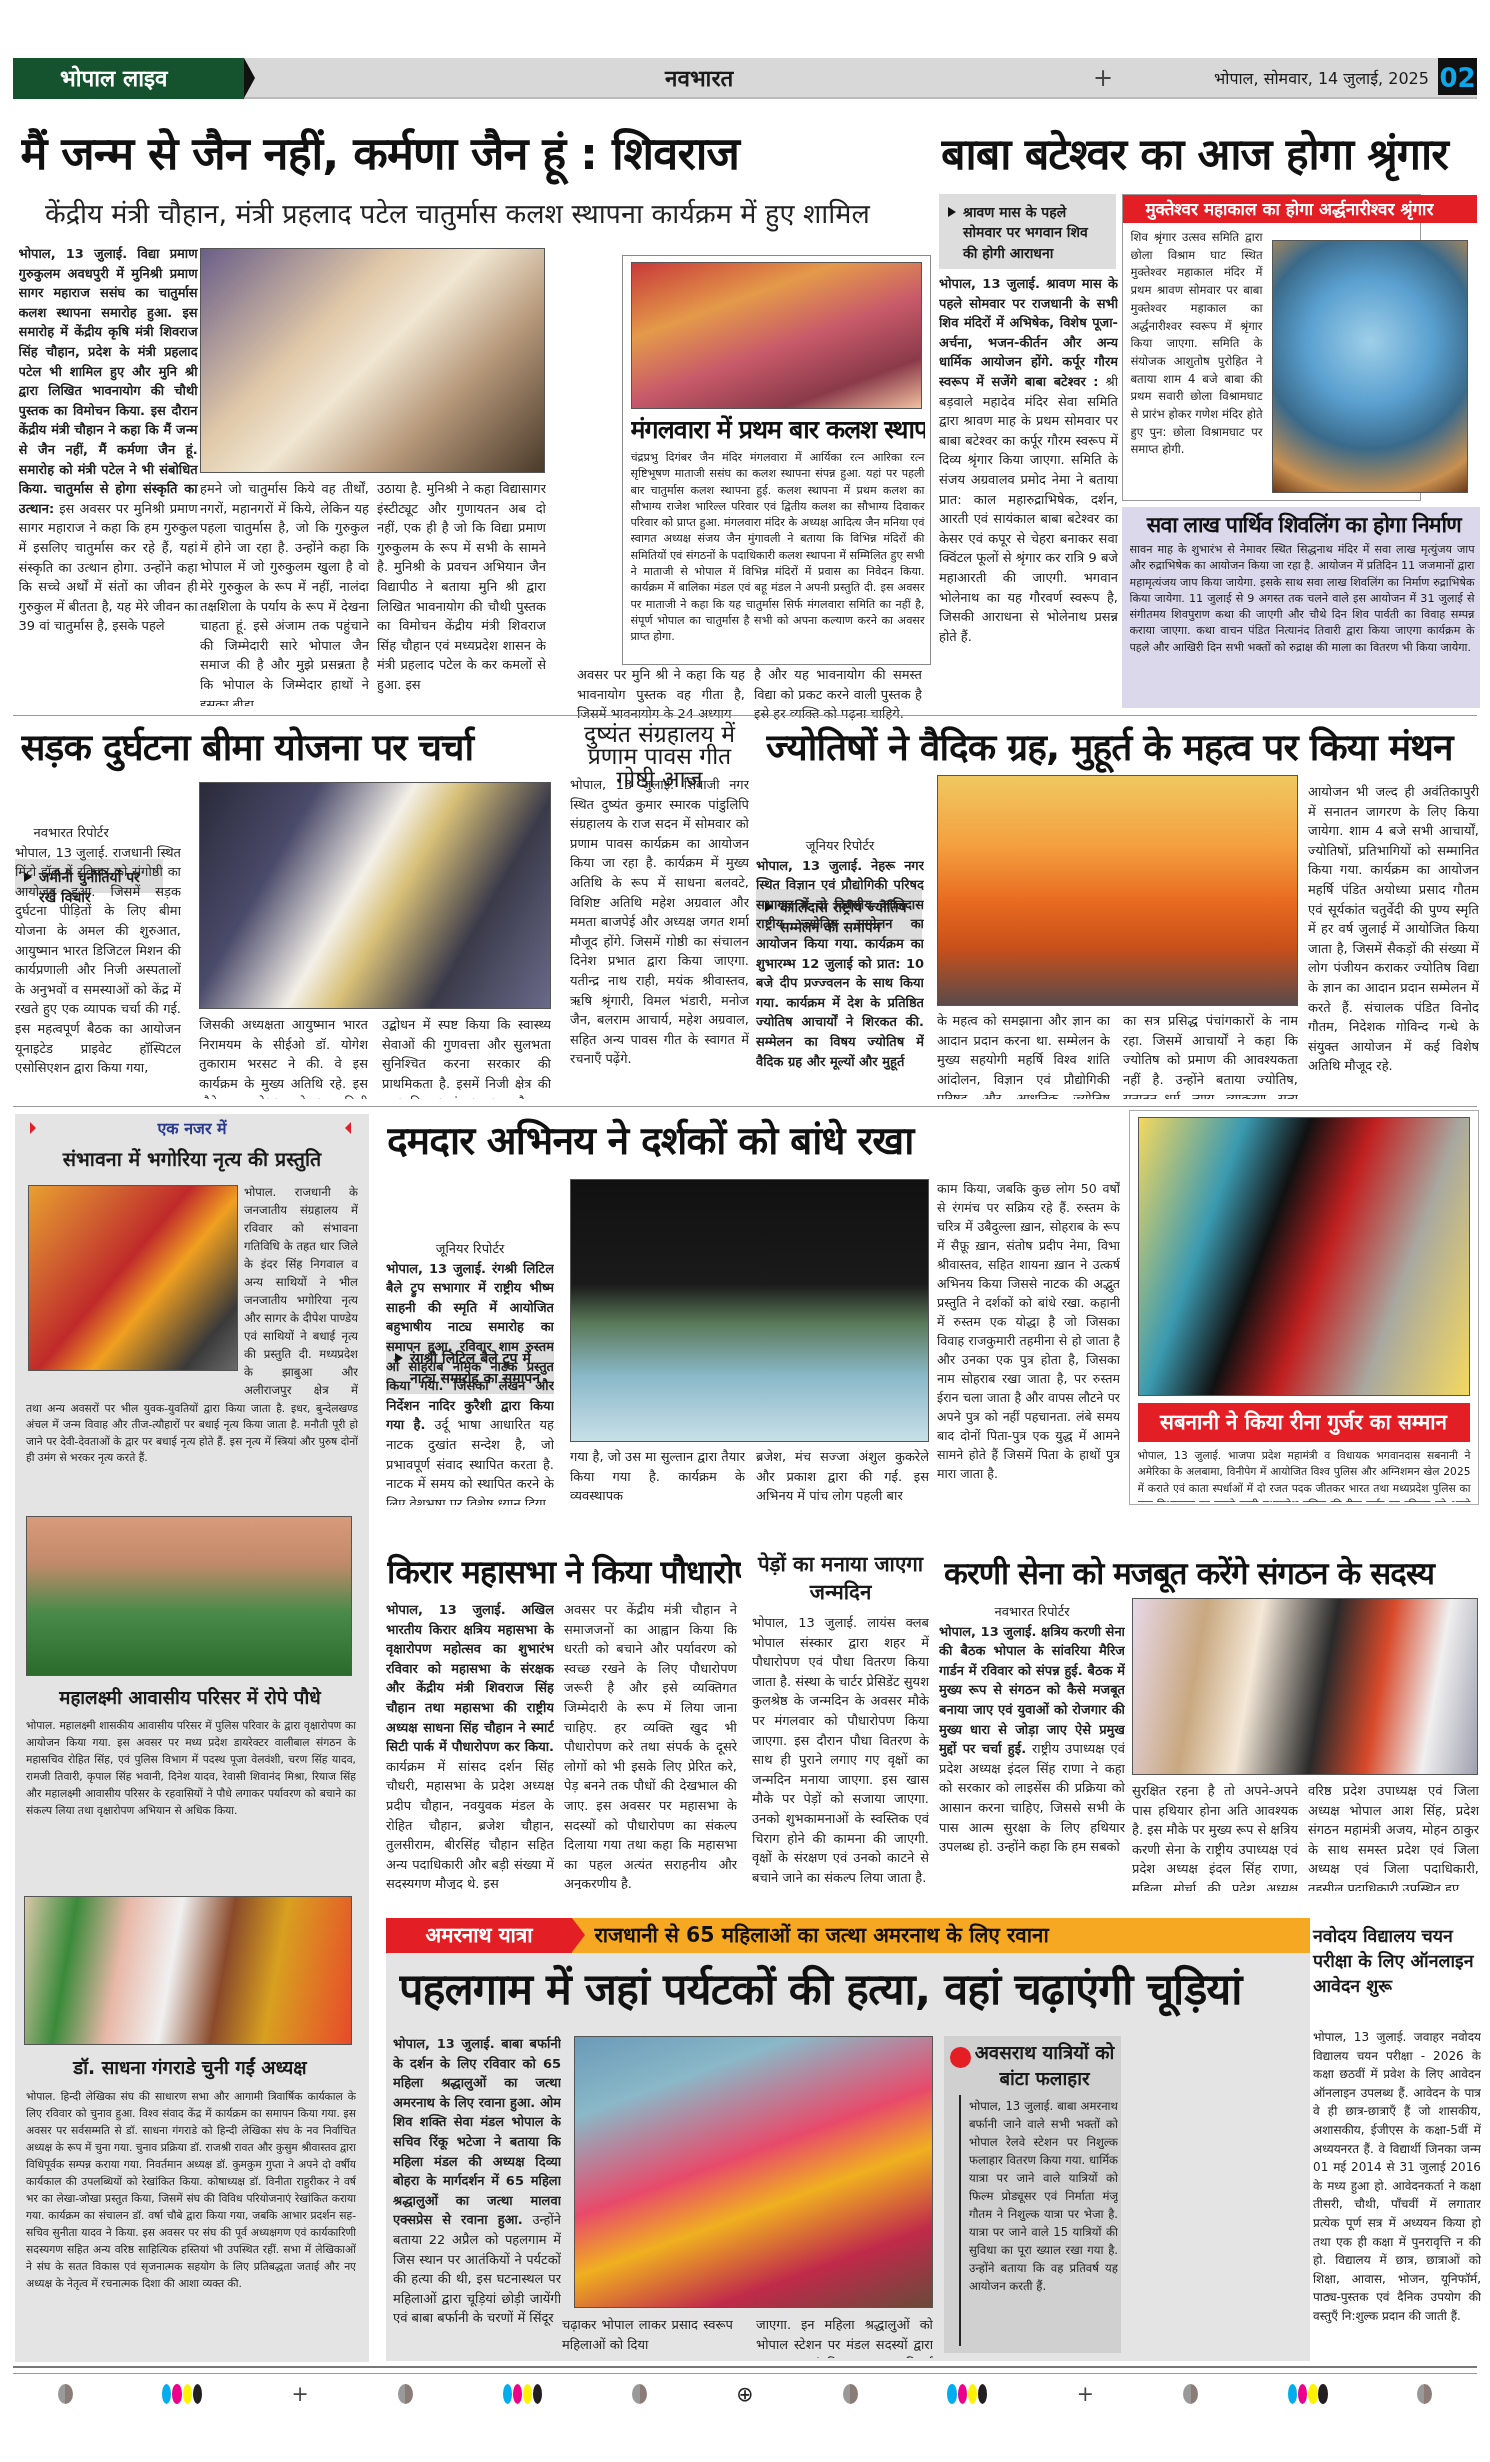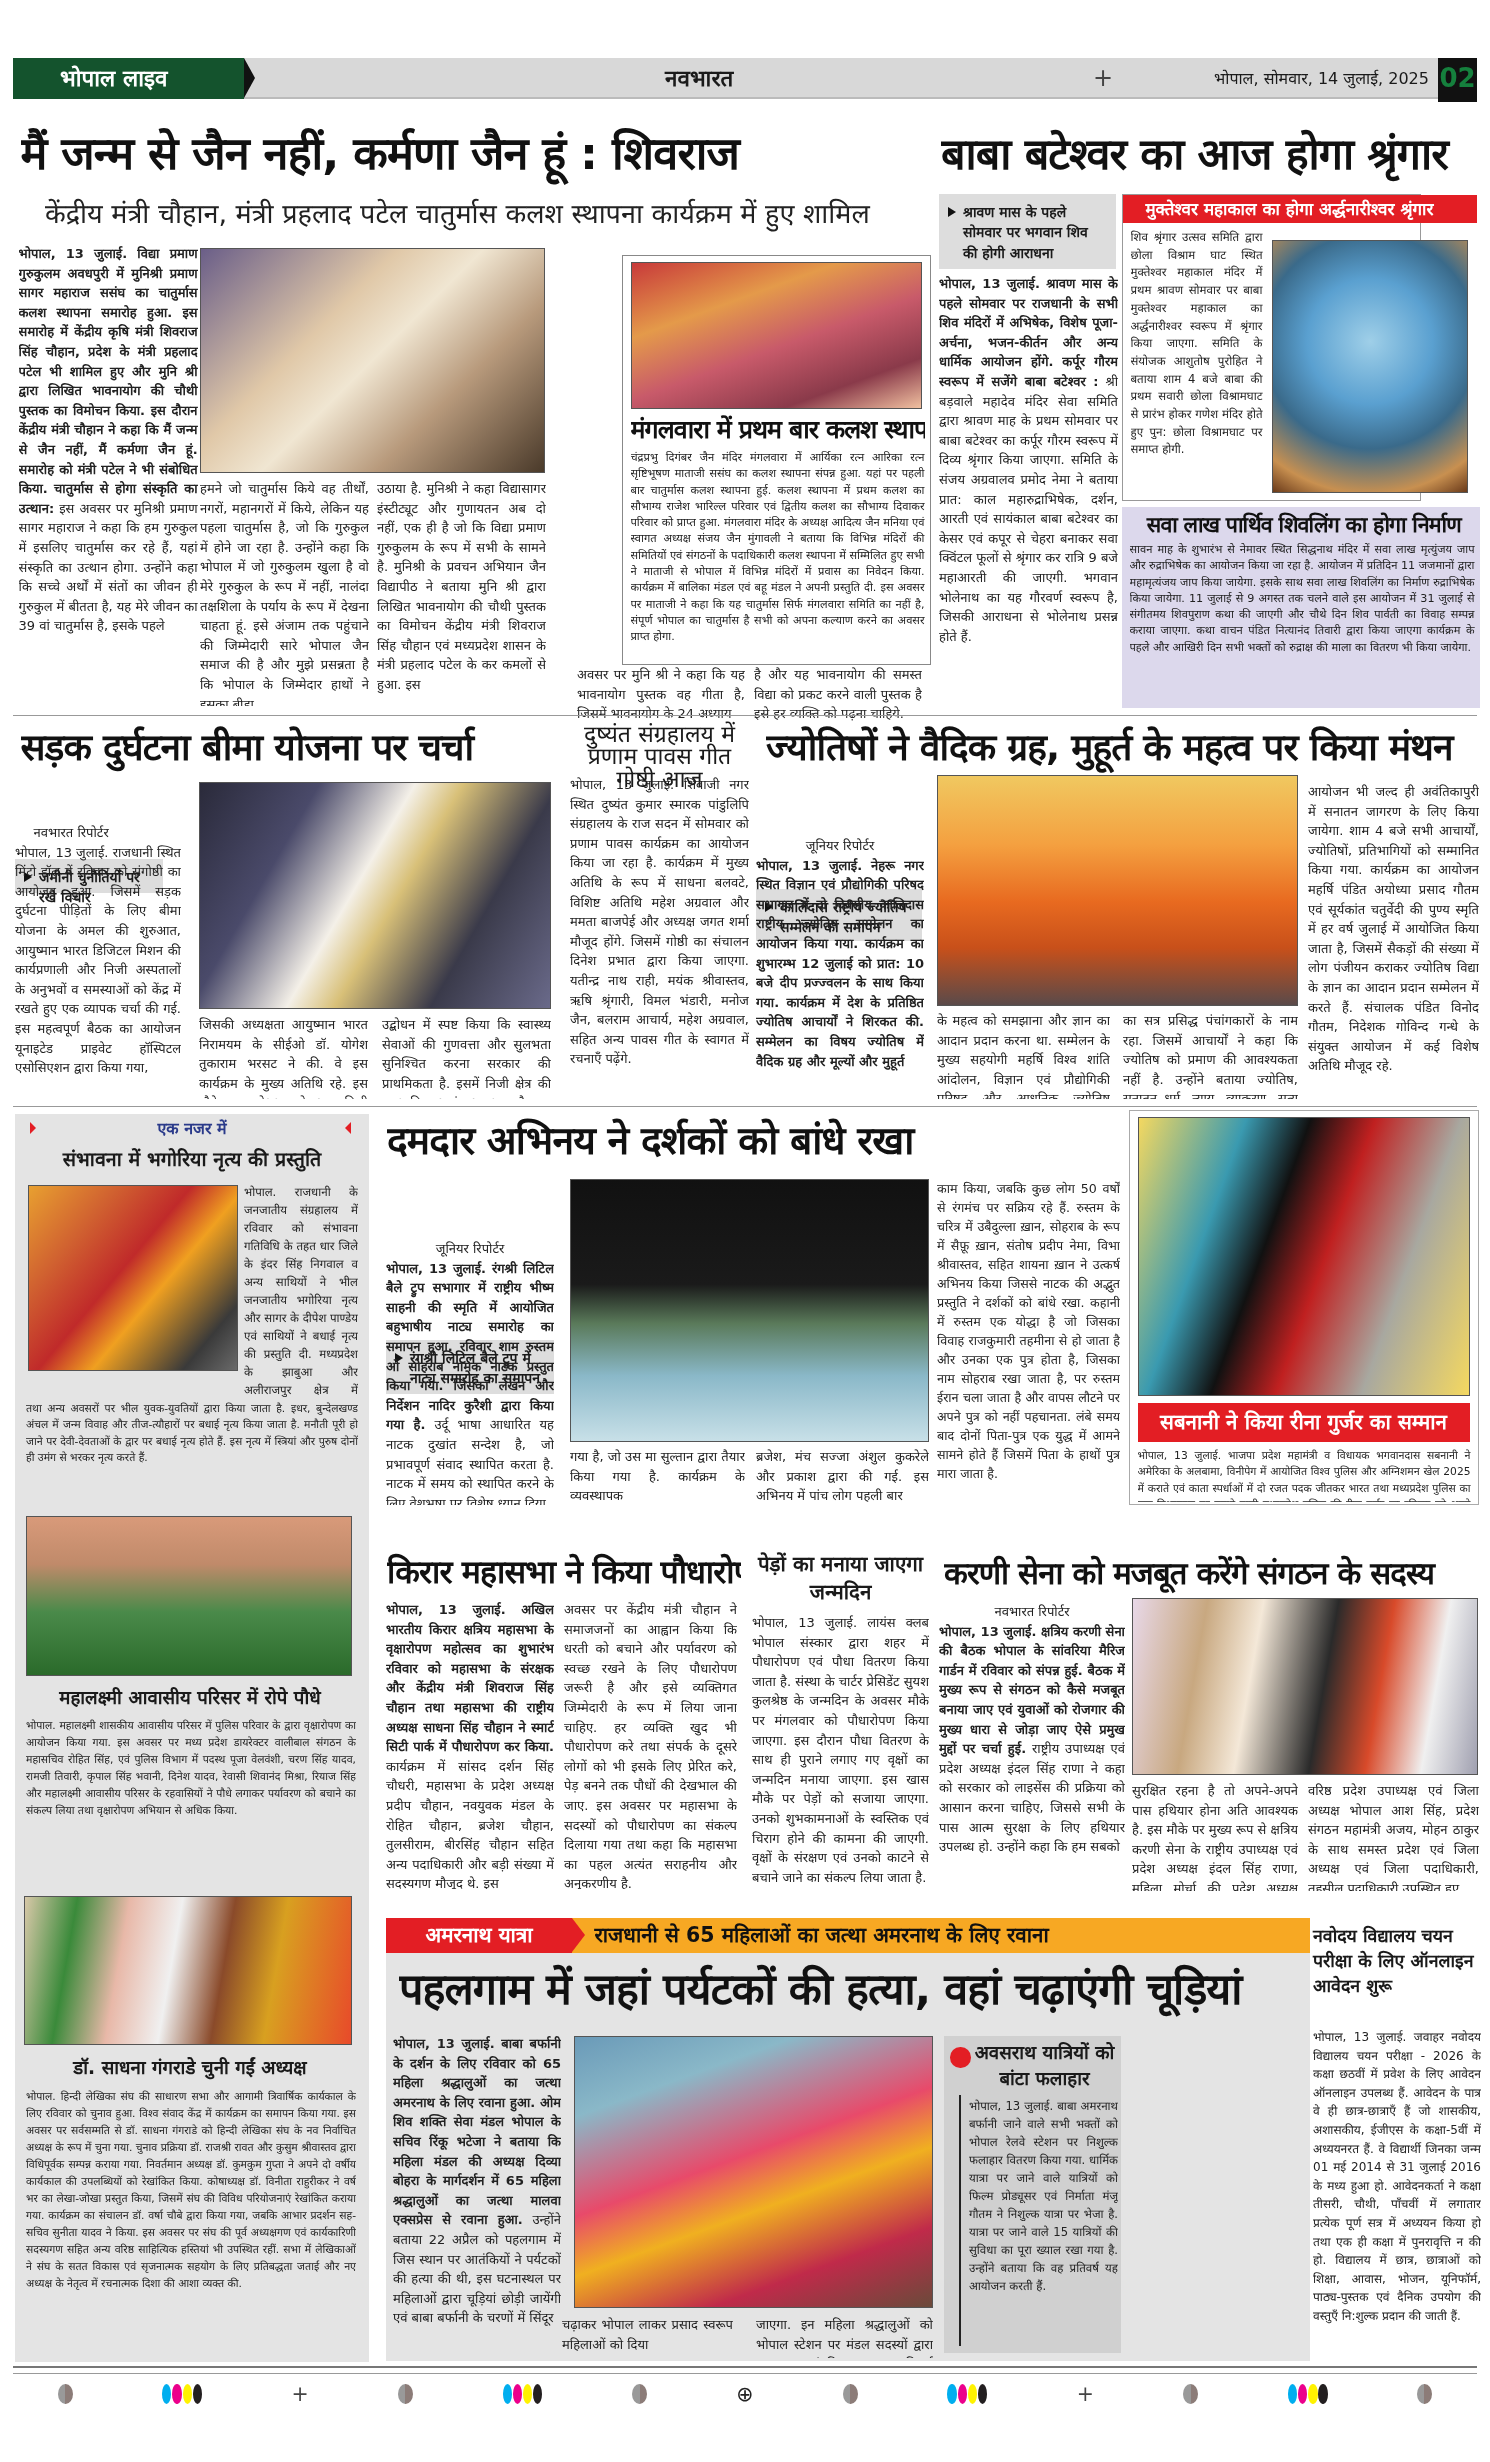--- a/index.html
+++ b/index.html
@@ -4,21 +4,21 @@
 <style>
 *{box-sizing:border-box;margin:0;padding:0}
 body{width:1490px;height:2462px;background:#fff;font-family:"DejaVu Sans","Liberation Sans",sans-serif;color:#1a1a1a;position:relative;overflow:hidden}
 .abs{position:absolute}
 .hdr{left:13px;top:58px;width:1464px;height:41px;background:#d8d8d8;border-bottom:2.8px solid #bbb}
 .hdr .sec{position:absolute;left:0;top:0;width:231px;height:41px;background:#14532d;color:#fff;font-weight:bold;font-size:22.4px;line-height:41px;padding-left:47px}
 .hdr .sec:after{content:"";position:absolute;right:-11.2px;top:0;border-left:11.2px solid #111;border-top:20.5px solid transparent;border-bottom:20.5px solid transparent}
 .hdr .mast{position:absolute;left:652px;top:0;font-weight:bold;font-size:22.4px;line-height:41px}
 .hdr .plus{position:absolute;left:1080px;top:0;font-size:24px;line-height:41px;color:#444}
 .hdr .date{position:absolute;left:1201px;top:0;font-size:16px;line-height:41px}
-.hdr .pg{position:absolute;right:0;top:0;width:39px;height:44px;background:#111;color:#15803d;font-weight:bold;font-size:26px;line-height:41px;text-align:center}
+.hdr .pg{position:absolute;right:0;top:0;width:39px;height:37px;background:#111;color:#0ea5e9;font-weight:bold;font-size:26px;line-height:41px;text-align:center}
 .h1{font-weight:bold;color:#111;letter-spacing:-0.9px;white-space:nowrap;overflow:hidden}
 .sub{font-size:27px;color:#222;white-space:nowrap}
 .txt{font-size:13px;line-height:19.6px;text-align:justify;color:#222;overflow:hidden}
 .txt b{font-weight:bold}
 .photo{border:0.9px solid #555;overflow:hidden}
 .kick{background:#ddd;font-weight:bold;font-size:14px;line-height:20.5px;padding:7.5px 9.3px 7.5px 24px;position:relative}
 .kick:before{content:"";position:absolute;left:9.3px;top:13px;border-left:8.4px solid #111;border-top:5.6px solid transparent;border-bottom:5.6px solid transparent}
 .redbar{background:#e31e24;color:#fff;font-weight:bold}
 .box{border:1.9px solid #888}
 .reg{border-radius:50%;width:15px;height:20.5px;display:inline-block}

